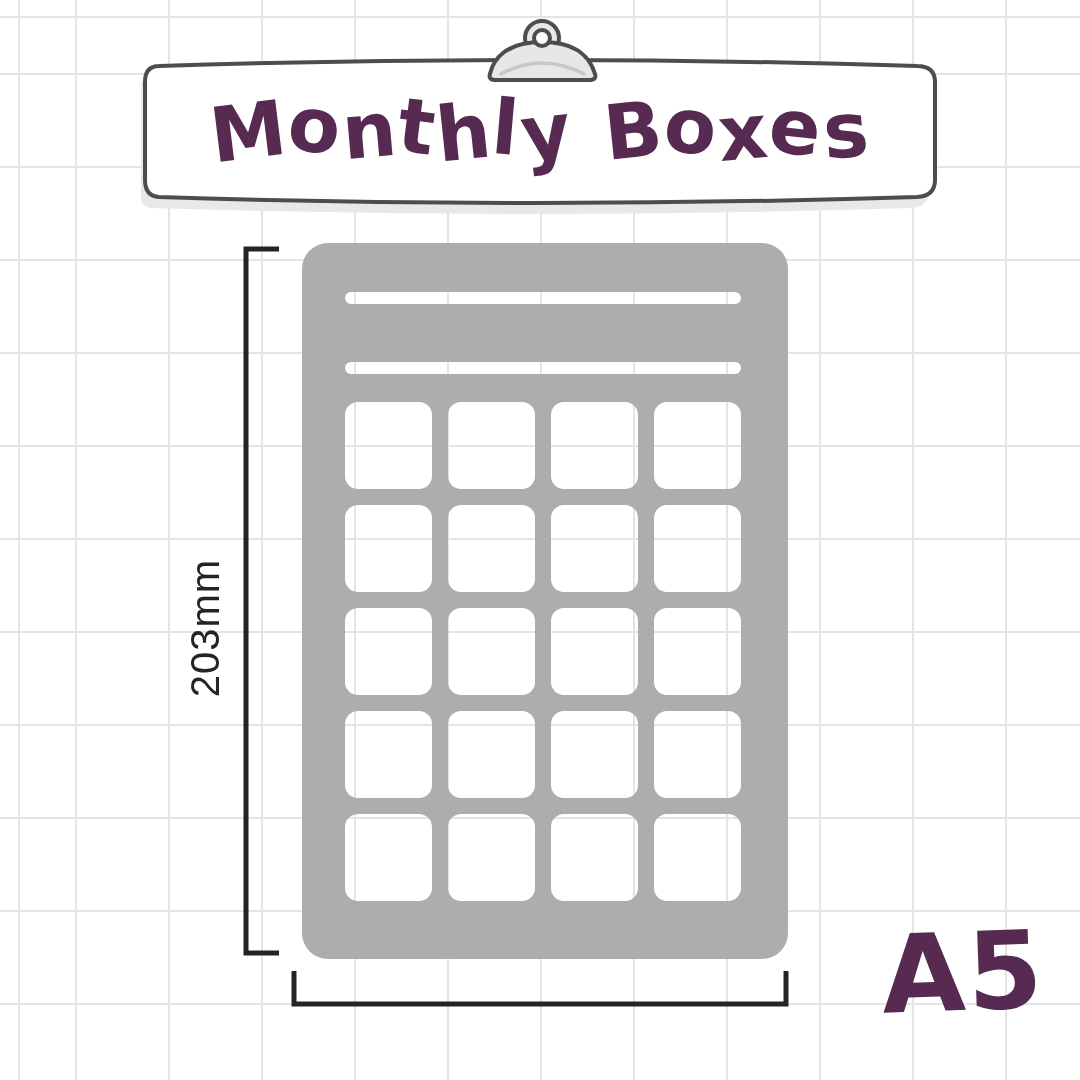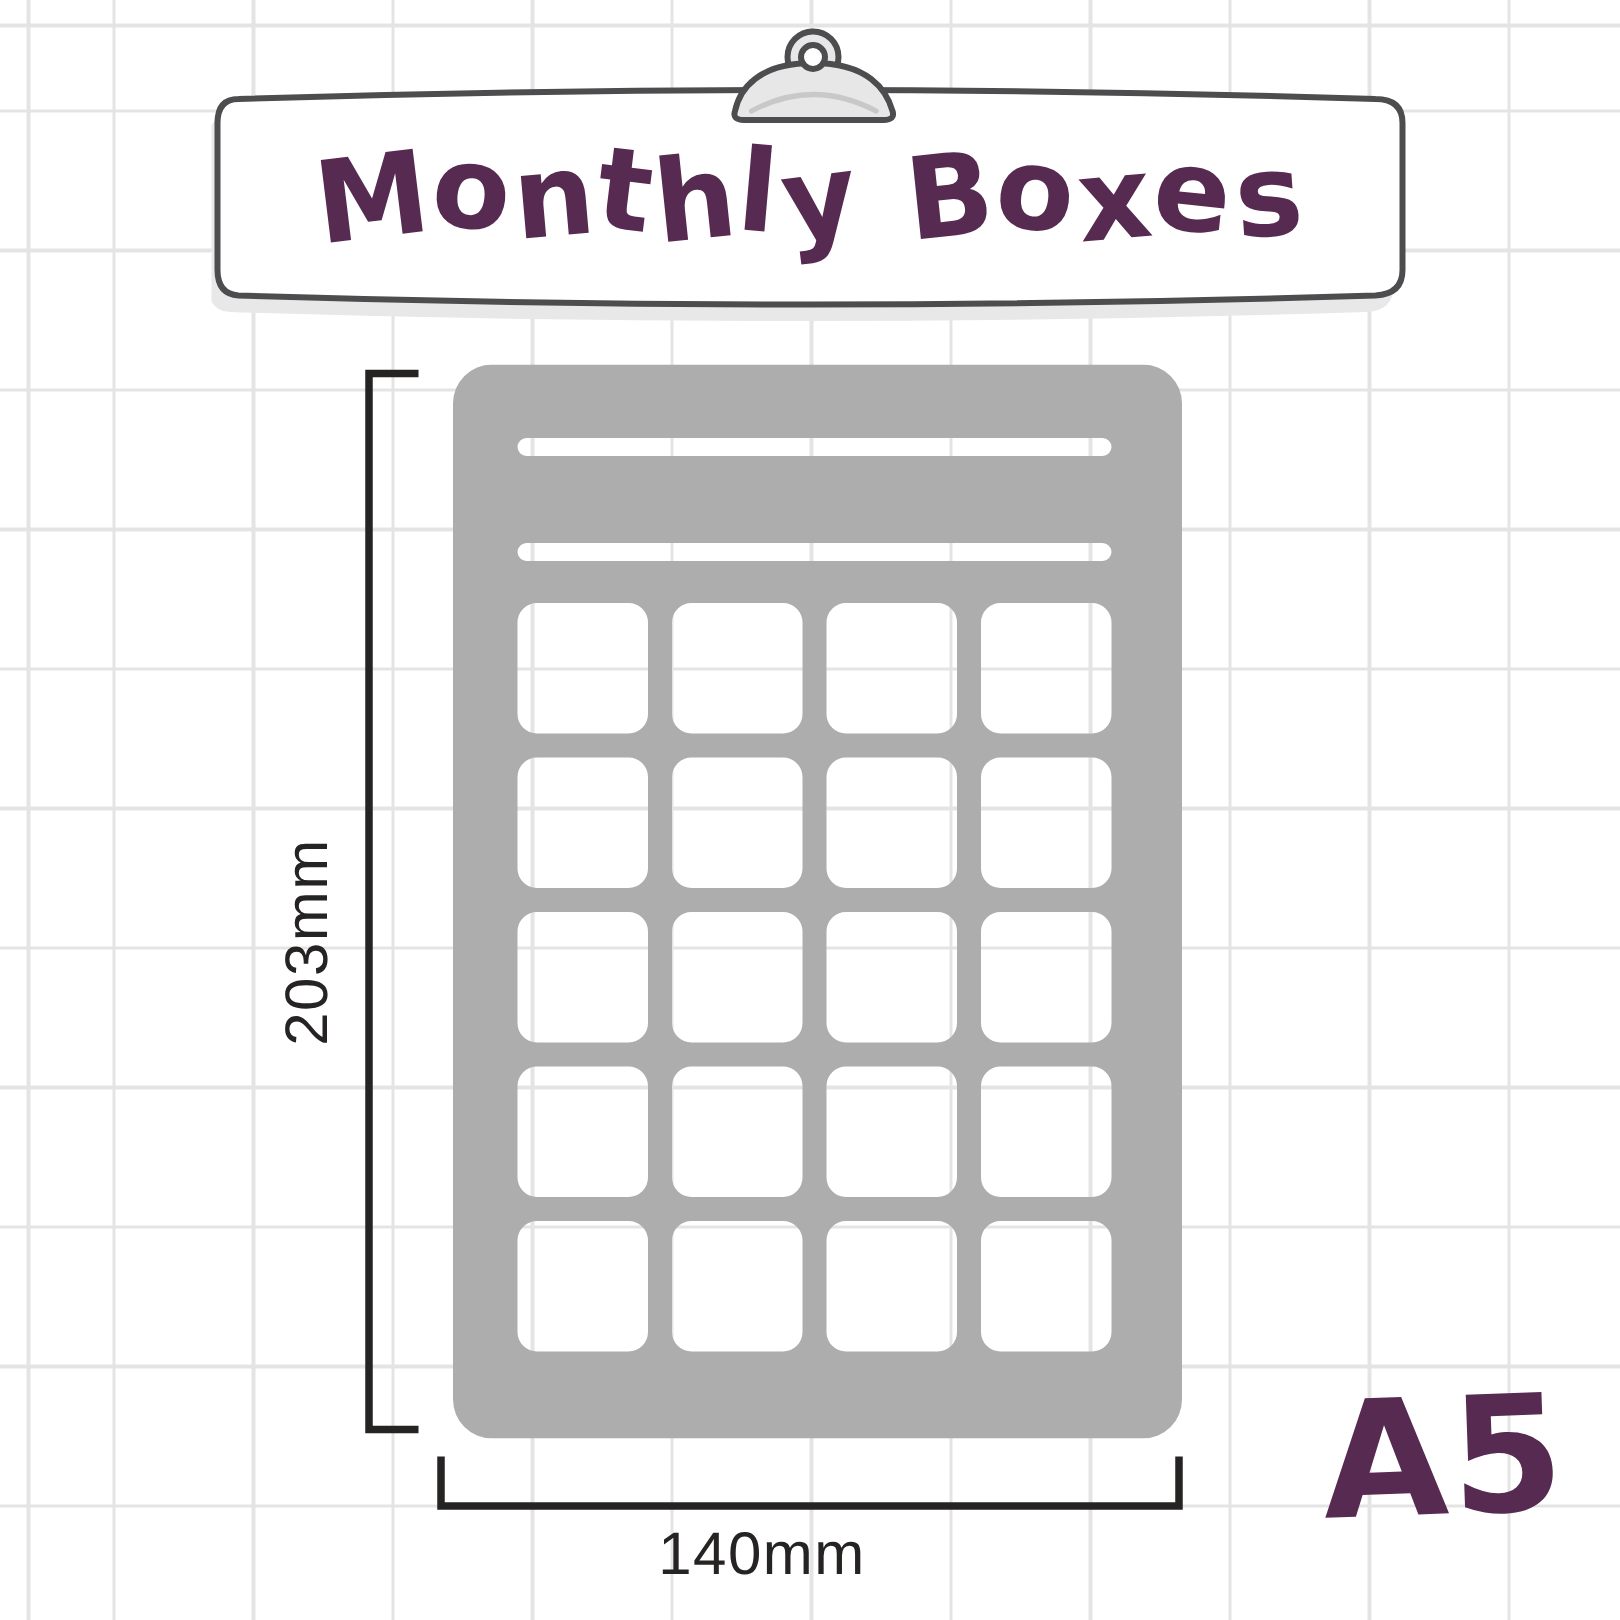--- a/index.html
+++ b/index.html
@@ -61,17 +61,16 @@
   <svg class="stencil-svg" width="486" height="716" viewBox="0 0 486 716">
     <path id="stencil-path" fill="#adadad" fill-rule="evenodd" stroke="none" d="M26,0 h434 a26,26 0 0 1 26,26 v664 a26,26 0 0 1 -26,26 h-434 a26,26 0 0 1 -26,-26 v-664 a26,26 0 0 1 26,-26 z M49,49 h384 a6,6 0 0 1 6,6 v0 a6,6 0 0 1 -6,6 h-384 a6,6 0 0 1 -6,-6 v0 a6,6 0 0 1 6,-6 z M49,119 h384 a6,6 0 0 1 6,6 v0 a6,6 0 0 1 -6,6 h-384 a6,6 0 0 1 -6,-6 v0 a6,6 0 0 1 6,-6 z M56,159 h61 a13,13 0 0 1 13,13 v61 a13,13 0 0 1 -13,13 h-61 a13,13 0 0 1 -13,-13 v-61 a13,13 0 0 1 13,-13 z M159,159 h61 a13,13 0 0 1 13,13 v61 a13,13 0 0 1 -13,13 h-61 a13,13 0 0 1 -13,-13 v-61 a13,13 0 0 1 13,-13 z M262,159 h61 a13,13 0 0 1 13,13 v61 a13,13 0 0 1 -13,13 h-61 a13,13 0 0 1 -13,-13 v-61 a13,13 0 0 1 13,-13 z M365,159 h61 a13,13 0 0 1 13,13 v61 a13,13 0 0 1 -13,13 h-61 a13,13 0 0 1 -13,-13 v-61 a13,13 0 0 1 13,-13 z M56,262 h61 a13,13 0 0 1 13,13 v61 a13,13 0 0 1 -13,13 h-61 a13,13 0 0 1 -13,-13 v-61 a13,13 0 0 1 13,-13 z M159,262 h61 a13,13 0 0 1 13,13 v61 a13,13 0 0 1 -13,13 h-61 a13,13 0 0 1 -13,-13 v-61 a13,13 0 0 1 13,-13 z M262,262 h61 a13,13 0 0 1 13,13 v61 a13,13 0 0 1 -13,13 h-61 a13,13 0 0 1 -13,-13 v-61 a13,13 0 0 1 13,-13 z M365,262 h61 a13,13 0 0 1 13,13 v61 a13,13 0 0 1 -13,13 h-61 a13,13 0 0 1 -13,-13 v-61 a13,13 0 0 1 13,-13 z M56,365 h61 a13,13 0 0 1 13,13 v61 a13,13 0 0 1 -13,13 h-61 a13,13 0 0 1 -13,-13 v-61 a13,13 0 0 1 13,-13 z M159,365 h61 a13,13 0 0 1 13,13 v61 a13,13 0 0 1 -13,13 h-61 a13,13 0 0 1 -13,-13 v-61 a13,13 0 0 1 13,-13 z M262,365 h61 a13,13 0 0 1 13,13 v61 a13,13 0 0 1 -13,13 h-61 a13,13 0 0 1 -13,-13 v-61 a13,13 0 0 1 13,-13 z M365,365 h61 a13,13 0 0 1 13,13 v61 a13,13 0 0 1 -13,13 h-61 a13,13 0 0 1 -13,-13 v-61 a13,13 0 0 1 13,-13 z M56,468 h61 a13,13 0 0 1 13,13 v61 a13,13 0 0 1 -13,13 h-61 a13,13 0 0 1 -13,-13 v-61 a13,13 0 0 1 13,-13 z M159,468 h61 a13,13 0 0 1 13,13 v61 a13,13 0 0 1 -13,13 h-61 a13,13 0 0 1 -13,-13 v-61 a13,13 0 0 1 13,-13 z M262,468 h61 a13,13 0 0 1 13,13 v61 a13,13 0 0 1 -13,13 h-61 a13,13 0 0 1 -13,-13 v-61 a13,13 0 0 1 13,-13 z M365,468 h61 a13,13 0 0 1 13,13 v61 a13,13 0 0 1 -13,13 h-61 a13,13 0 0 1 -13,-13 v-61 a13,13 0 0 1 13,-13 z M56,571 h61 a13,13 0 0 1 13,13 v61 a13,13 0 0 1 -13,13 h-61 a13,13 0 0 1 -13,-13 v-61 a13,13 0 0 1 13,-13 z M159,571 h61 a13,13 0 0 1 13,13 v61 a13,13 0 0 1 -13,13 h-61 a13,13 0 0 1 -13,-13 v-61 a13,13 0 0 1 13,-13 z M262,571 h61 a13,13 0 0 1 13,13 v61 a13,13 0 0 1 -13,13 h-61 a13,13 0 0 1 -13,-13 v-61 a13,13 0 0 1 13,-13 z M365,571 h61 a13,13 0 0 1 13,13 v61 a13,13 0 0 1 -13,13 h-61 a13,13 0 0 1 -13,-13 v-61 a13,13 0 0 1 13,-13 z "></path>
   </svg>
 
   <svg class="dims-svg" width="1080" height="1080" viewBox="0 0 1080 1080">
     <path d="M 279,249 L 246,249 L 246,953 L 279,953" fill="none" stroke="#262323" stroke-width="5"></path>
     <path d="M 294,971 L 294,1004 L 786,1004 L 786,971" fill="none" stroke="#262323" stroke-width="5"></path>
   </svg>
 
   <div class="dim-label dim-height">203mm</div>
-  <div class="dim-label dim-width">140mm</div>
 
   <div class="size-label">A5</div>
 
 </div>
 
 </body></html>

